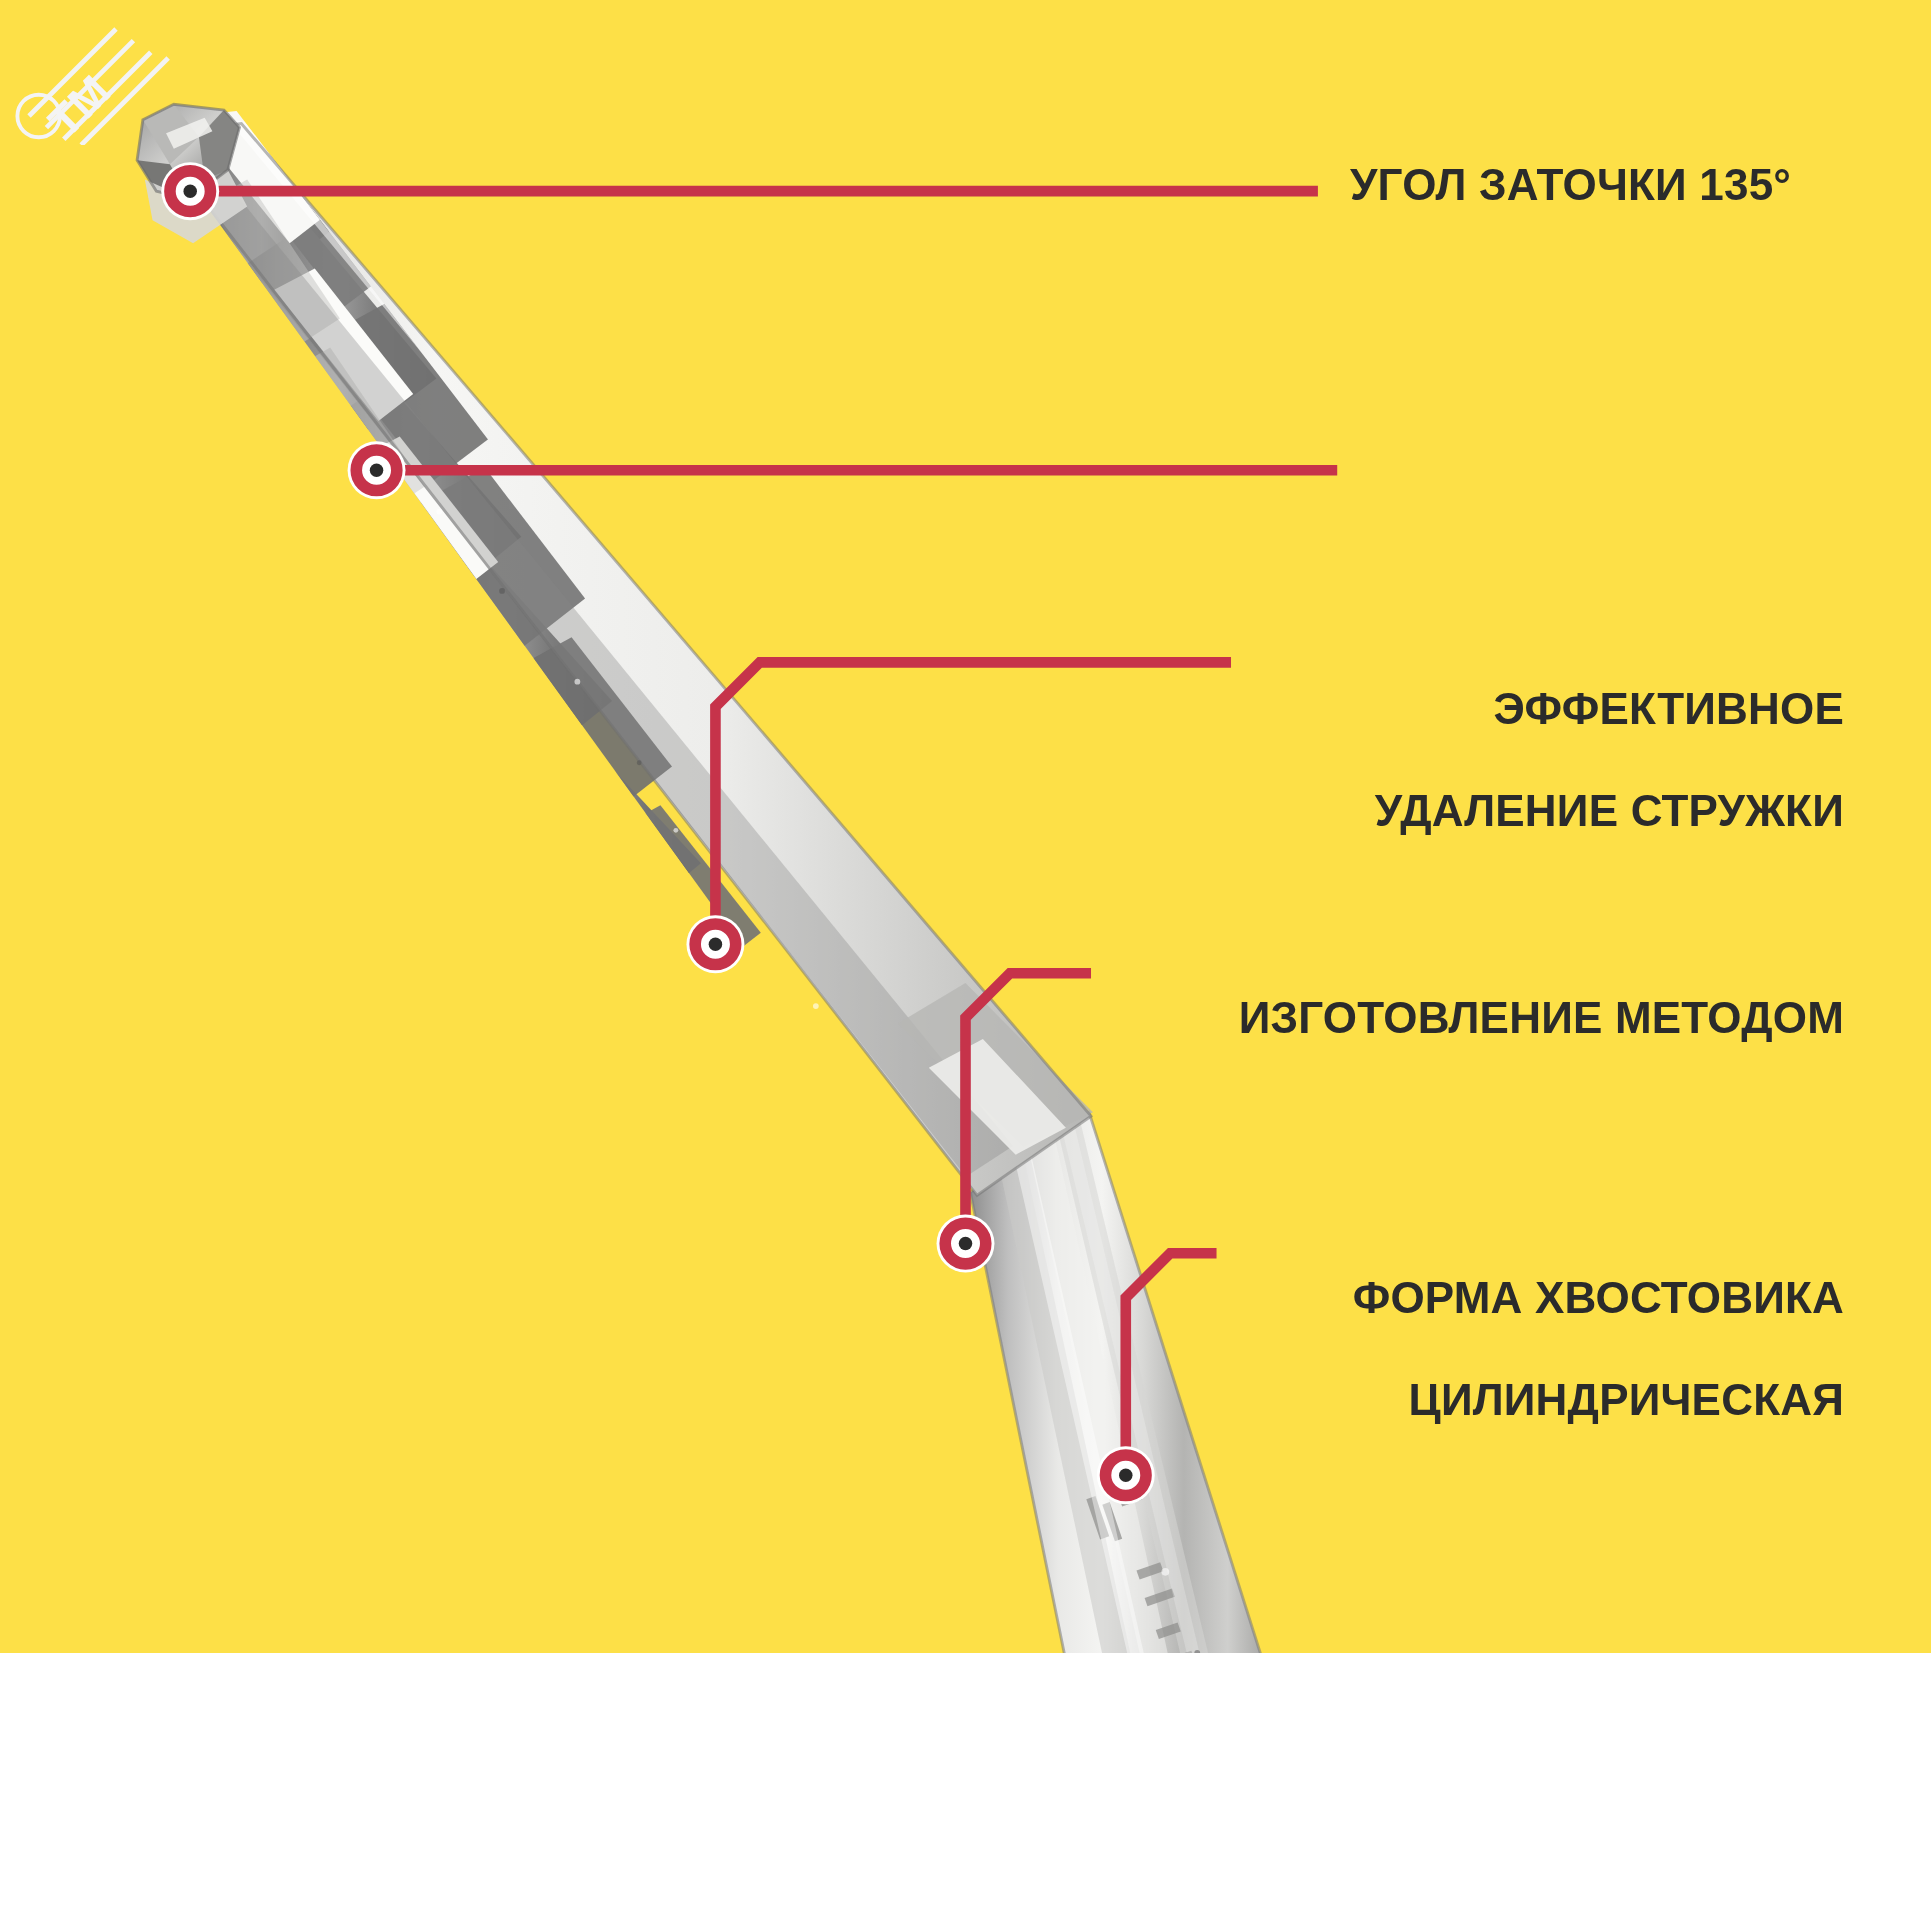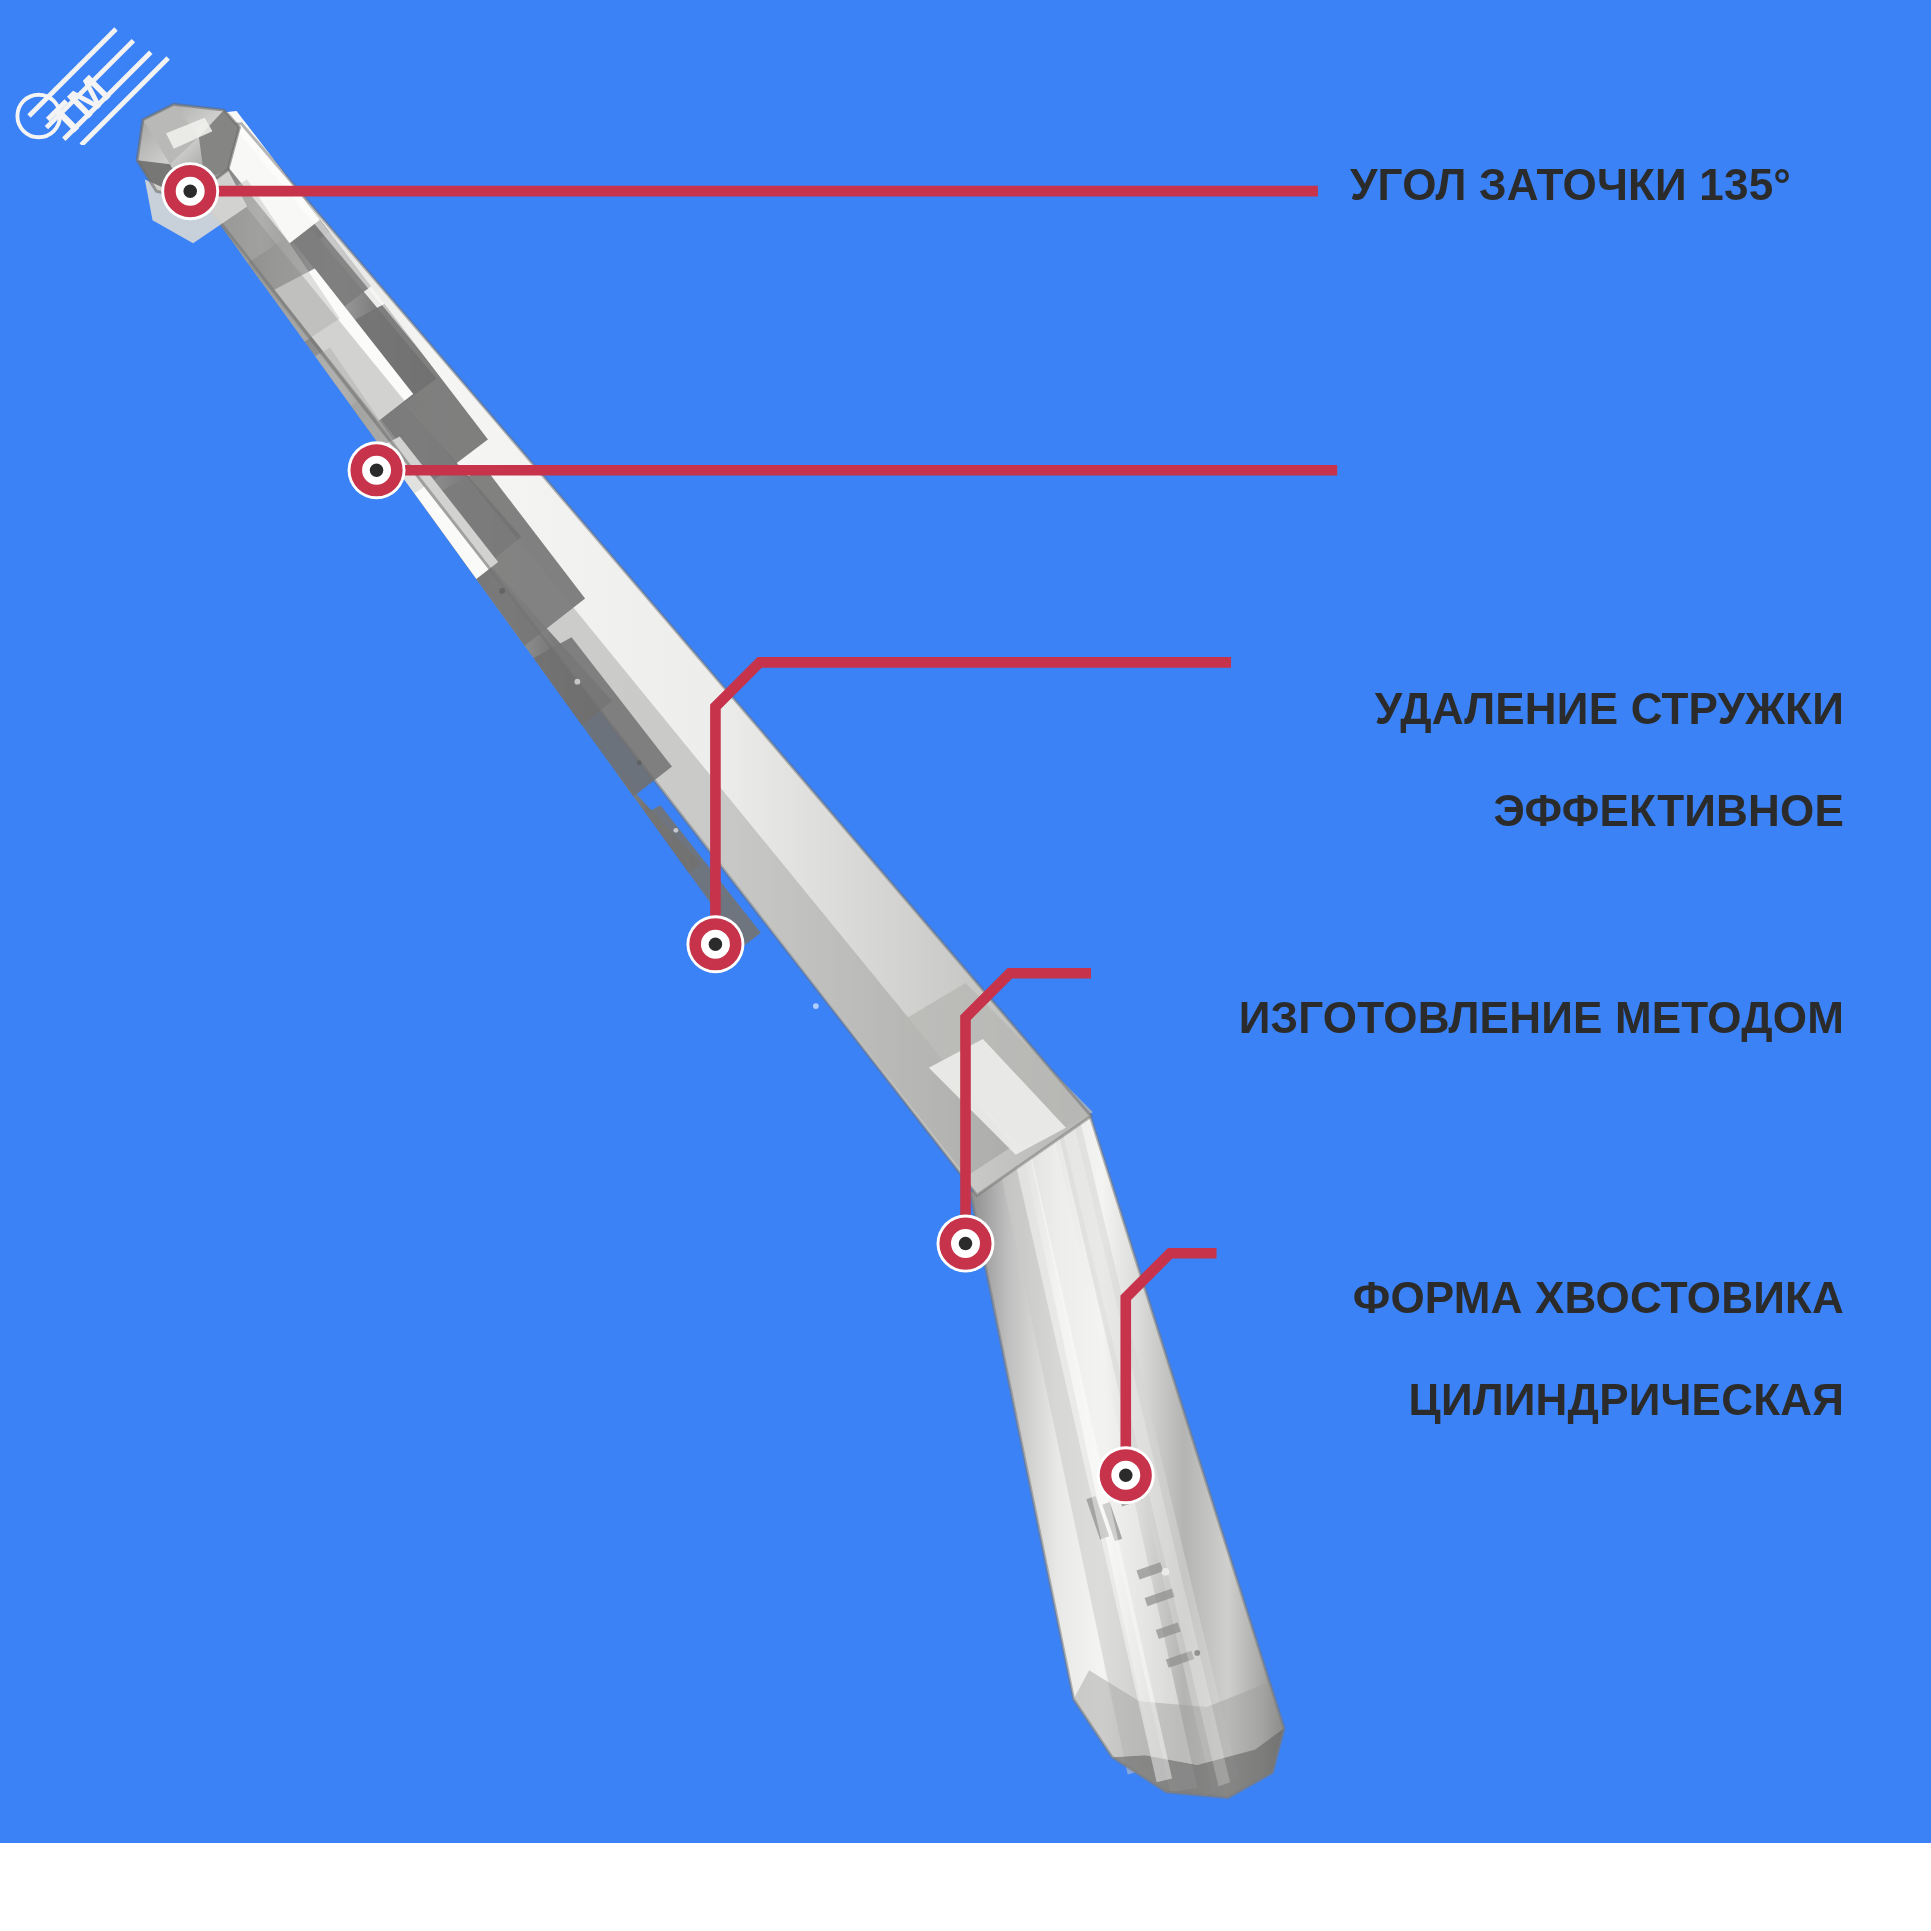--- a/index.html
+++ b/index.html
@@ -7,22 +7,22 @@
     margin: 0;
     padding: 0;
     background: #ffffff;
   }
   body {
     font-family: "Liberation Sans", "DejaVu Sans", sans-serif;
   }
   #stage {
     position: relative;
     width: 1931px;
-    height: 1843px;
-    background: #3b82f6;
+    height: 1653px;
+    background: #fde047;
     overflow: hidden;
   }
   
   .watermark {
     position: absolute;
     left: 0px;
     top: 0px;
     width: 174px;
     height: 145px;
     opacity: 1;
@@ -282,22 +282,22 @@
         <circle cx="1166" cy="1528" r="30" fill="#ffffff"></circle>
         <circle cx="1166" cy="1528" r="21" fill="none" stroke="#C6334A" stroke-width="12"></circle>
         <circle cx="1166" cy="1528" r="7" fill="#2b2b2b"></circle>
       </svg>
   </div>
 
   <div class="label" style="left:1350px; top:159px;">УГОЛ ЗАТОЧКИ 135°</div>
 
 
   <div class="label right-align" style="right:87px; top:632px;">
+    <div>ЭФФЕКТИВНОЕ</div>
     <div>УДАЛЕНИЕ СТРУЖКИ</div>
-    <div>ЭФФЕКТИВНОЕ</div>
   </div>
 
   <div class="label right-align" style="right:87px; top:941px;text-align:right;">
     <div>ИЗГОТОВЛЕНИЕ МЕТОДОМ</div>
   </div>
 
   <div class="label right-align" style="right:87px; top:1221px;">
     <div>ФОРМА ХВОСТОВИКА</div>
     <div>ЦИЛИНДРИЧЕСКАЯ</div>
   </div>

